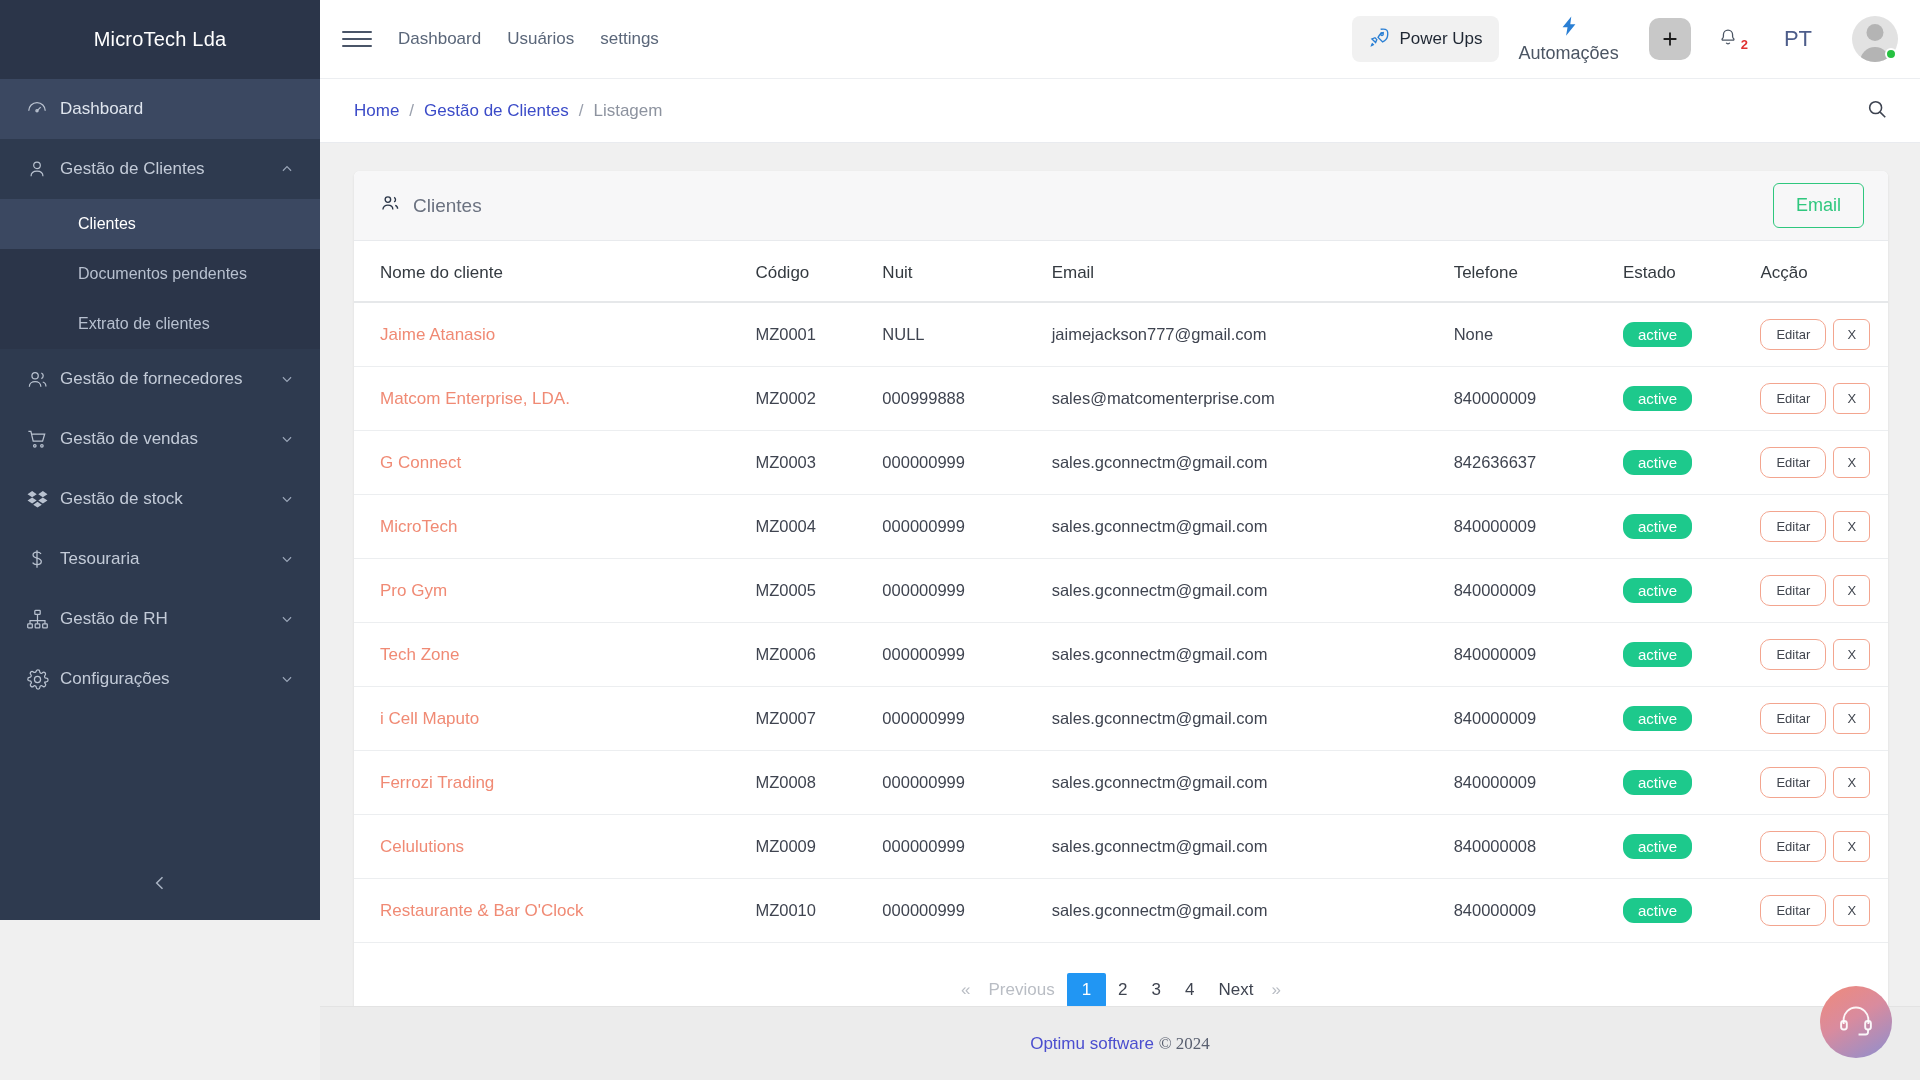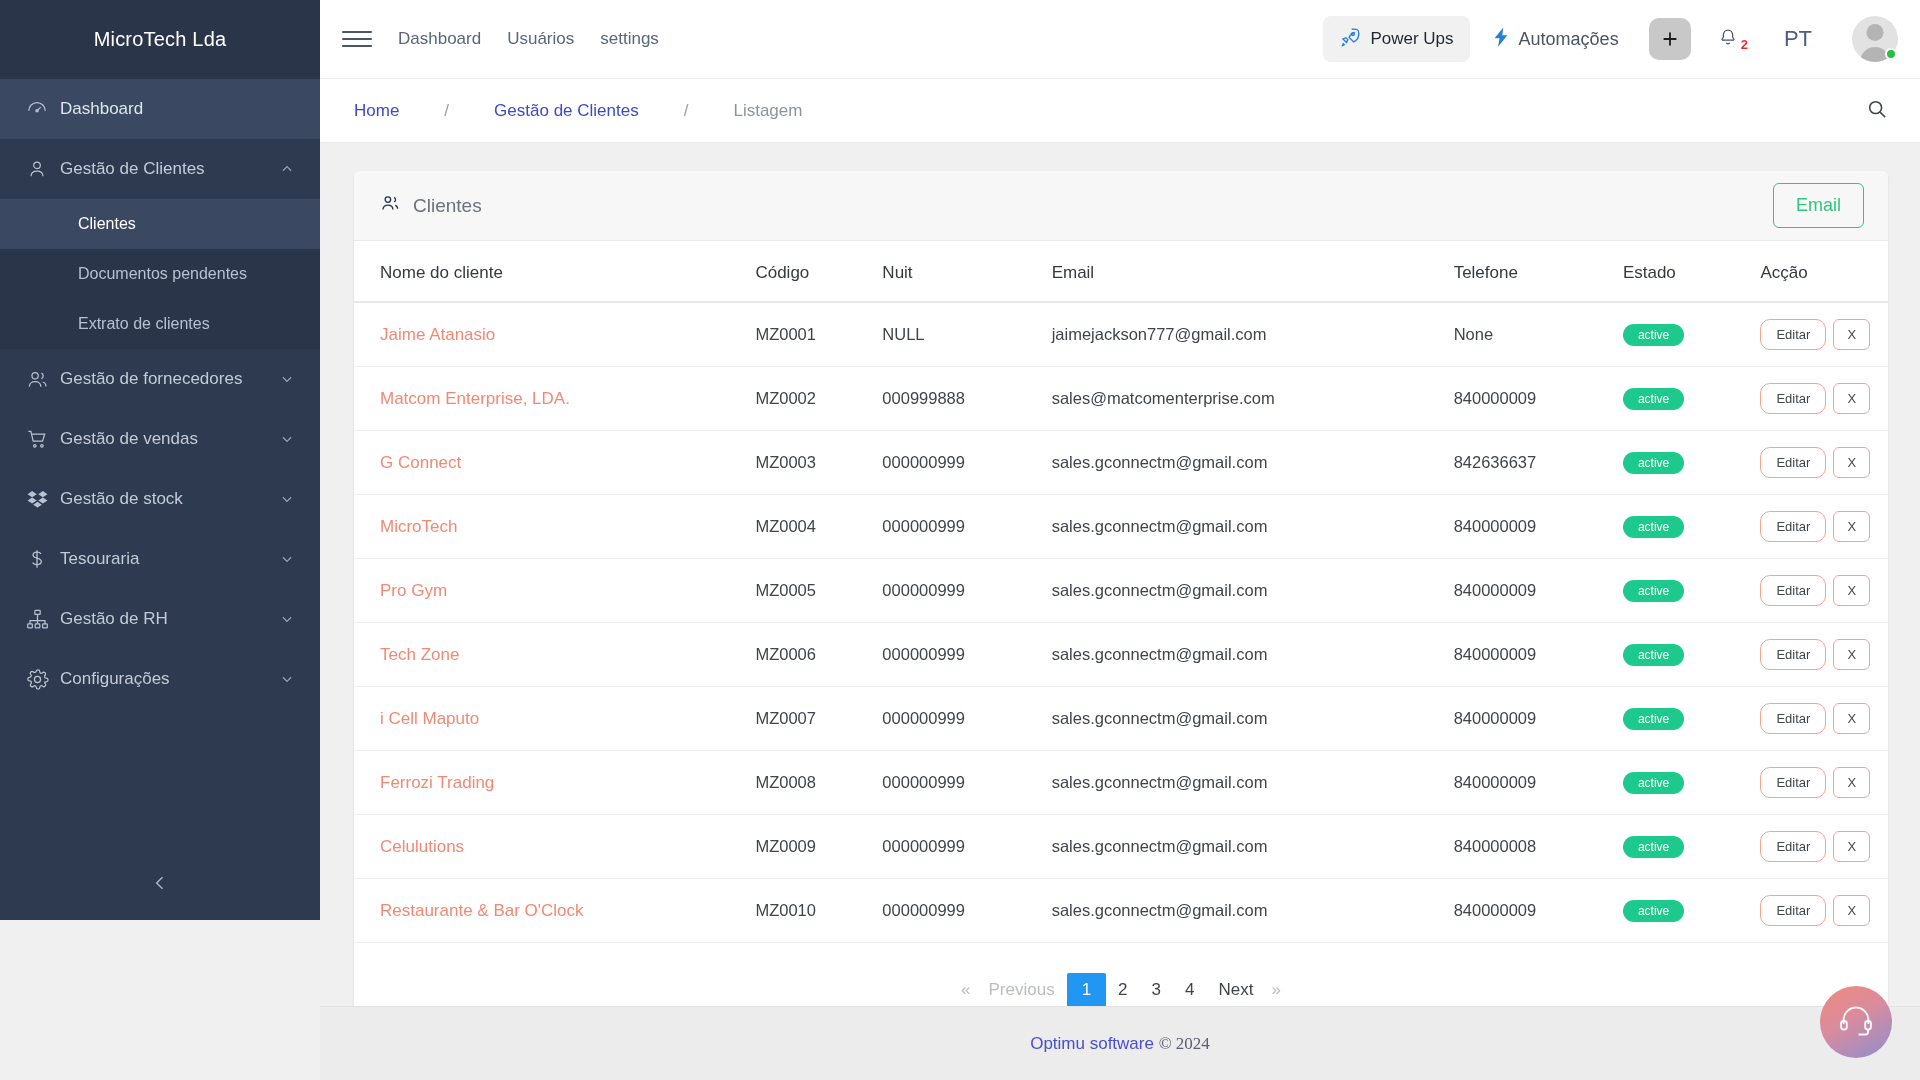--- a/index.html
+++ b/index.html
@@ -79,22 +79,22 @@
     color: #5a6679; font-size: 17px; margin-left: 26px; cursor: pointer;
   }
   #topbar-right { margin-left: auto; display: flex; align-items: center; }
   #powerups {
     display: flex; align-items: center; gap: 9px;
     background: #f1f1f1; border-radius: 8px;
     padding: 10px 16px; cursor: pointer;
   }
   #powerups .txt { font-size: 17px; color: #1f2733; }
   #automacoes {
-    display: flex; align-items: center; gap: 7px;
-    margin-left: 20px; cursor: pointer;
+    display: flex; align-items: center; gap: 1px;
+    margin-left: 20px; cursor: pointer; flex-direction: column;
   }
   #automacoes .txt { font-size: 18px; color: #4b5563; }
   #plus-btn {
     width: 42px; height: 42px; margin-left: 30px;
     background: #c8c8c8; border-radius: 10px;
     display: flex; align-items: center; justify-content: center;
     cursor: pointer; color: #1c1c1c;
   }
   #bell-wrap {
     margin-left: 26px; display: flex; align-items: flex-end; gap: 2px; cursor: pointer;
@@ -120,21 +120,20 @@
     position: absolute; right: 1px; bottom: 2px;
     width: 12px; height: 12px; border-radius: 50%;
     background: #26c141; border: 2px solid #ffffff;
   }
 
   
   #crumbbar {
     height: 64px; flex: 0 0 64px; background: #ffffff;
     display: flex; align-items: center; padding: 0 32px 0 34px;
     border-bottom: 1px solid #e9ebef;
-    gap: 35px;
   }
   .crumb-link { color: #3b4bc8; font-size: 17px; cursor: pointer; }
   .crumb-sep { color: #9aa0ad; font-size: 17px; margin: 0 10px; }
   .crumb-current { color: #8d939f; font-size: 17px; }
   #crumb-search { margin-left: auto; cursor: pointer; color: #3d4350; }
 
   
   #content { flex: 1 1 auto; padding: 28px 32px 0 34px; overflow: hidden; }
   #card {
     background: #ffffff; border-radius: 6px;
@@ -168,21 +167,21 @@
   tbody td {
     font-size: 16.5px; color: #3f4450;
     padding: 16px 10px; border-bottom: 1px solid #eceef0;
     vertical-align: middle;
   }
   tbody td:first-child { padding-left: 26px; }
   tbody tr:last-child td { border-bottom: 1px solid #eceef0; }
   .cname { color: #f08a74; cursor: pointer; font-size: 17px; }
   .badge {
     display: inline-block; background: #1dc98c; color: #ffffff;
-    font-size: 12px; border-radius: 11px; padding: 4px 15px;
+    font-size: 15px; border-radius: 11px; padding: 4px 15px;
   }
   .act { display: flex; gap: 7px; }
   .btn-edit, .btn-x {
     border: 1px solid #f3a58f; background: #ffffff;
     color: #41464f; border-radius: 6px;
     font-size: 13px; cursor: pointer; font-family: "Liberation Sans", sans-serif;
   }
   .btn-edit { padding: 7px 15px; border-radius: 10px; }
   .btn-x { padding: 7px 13px; }
 

